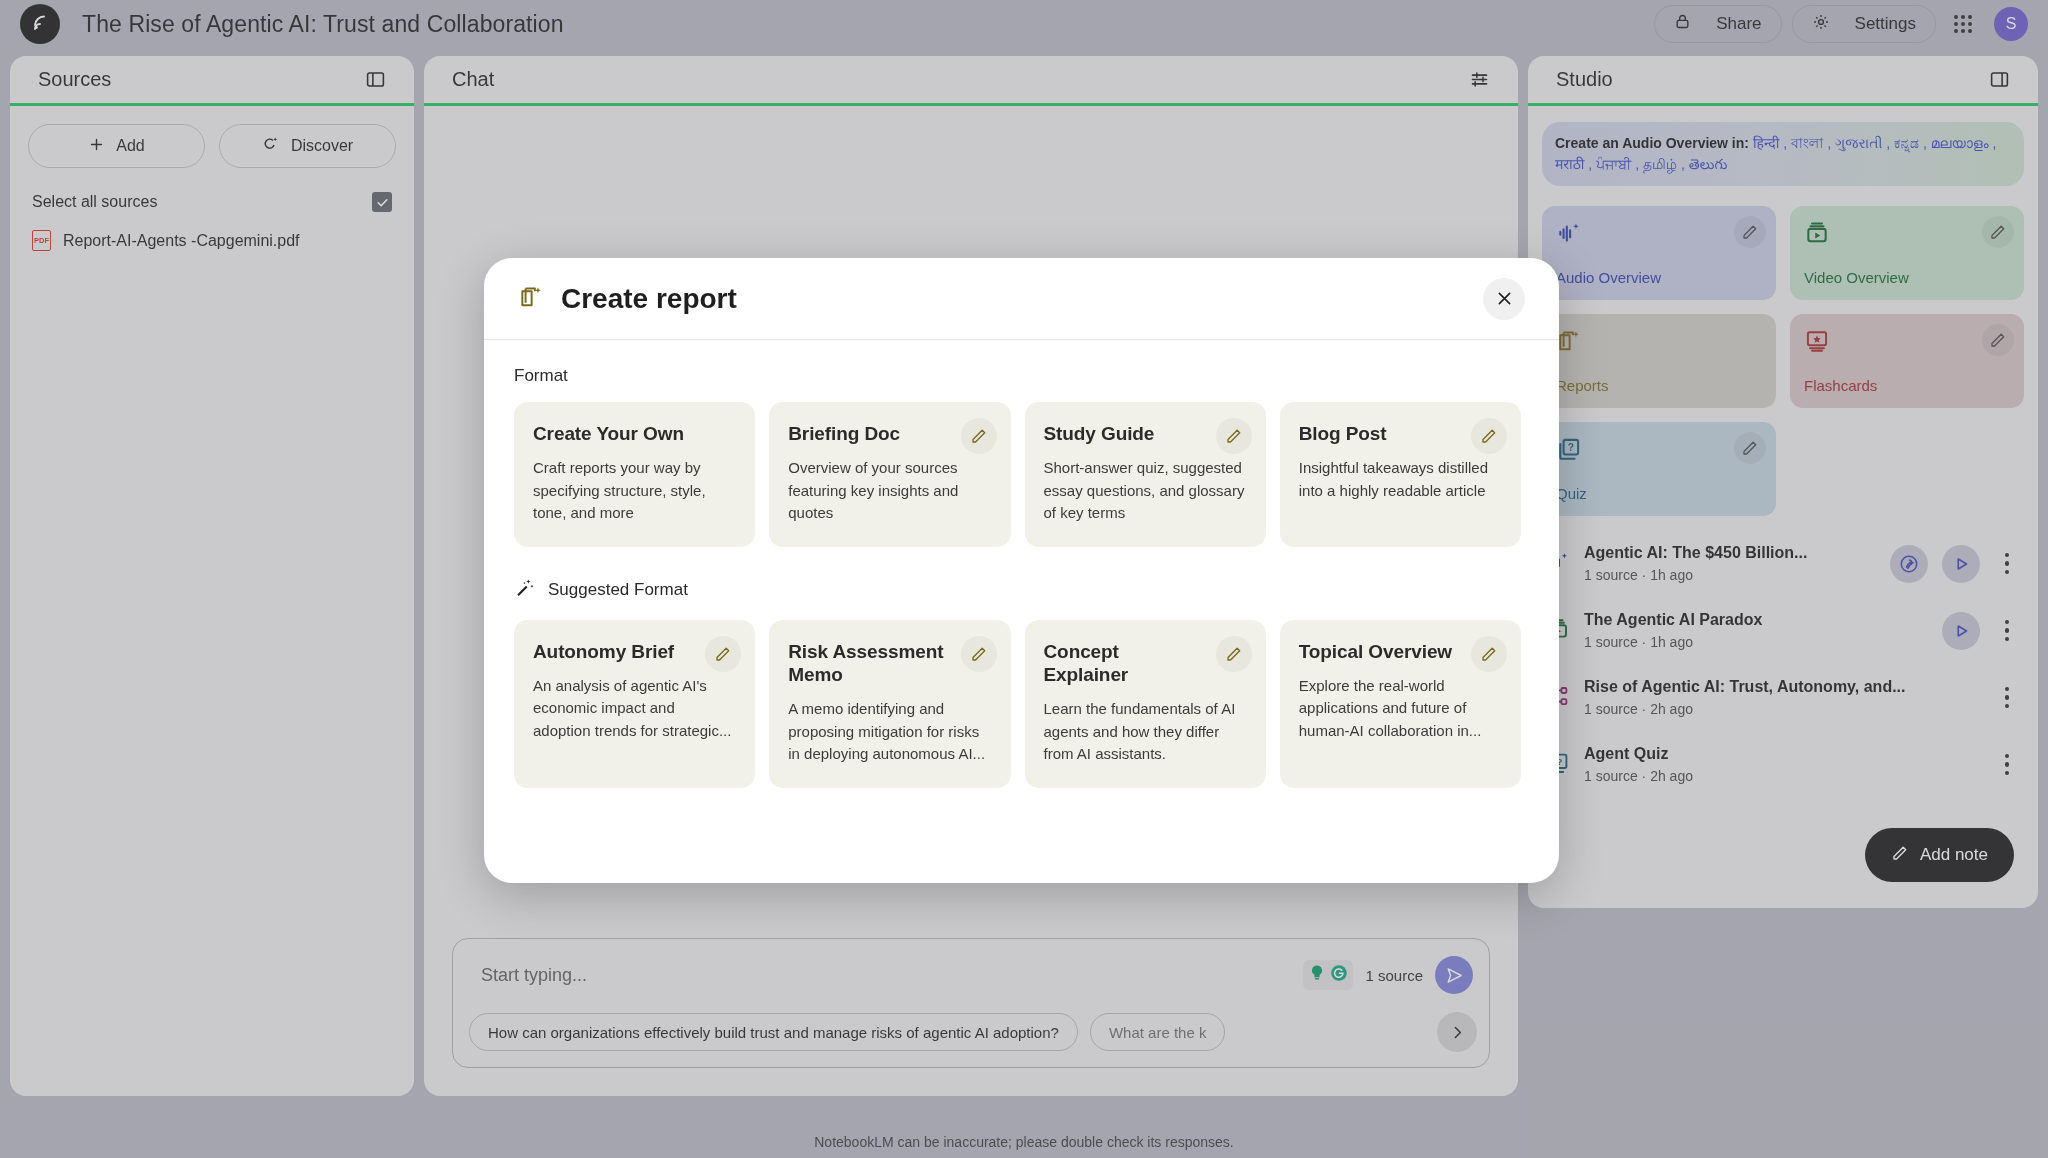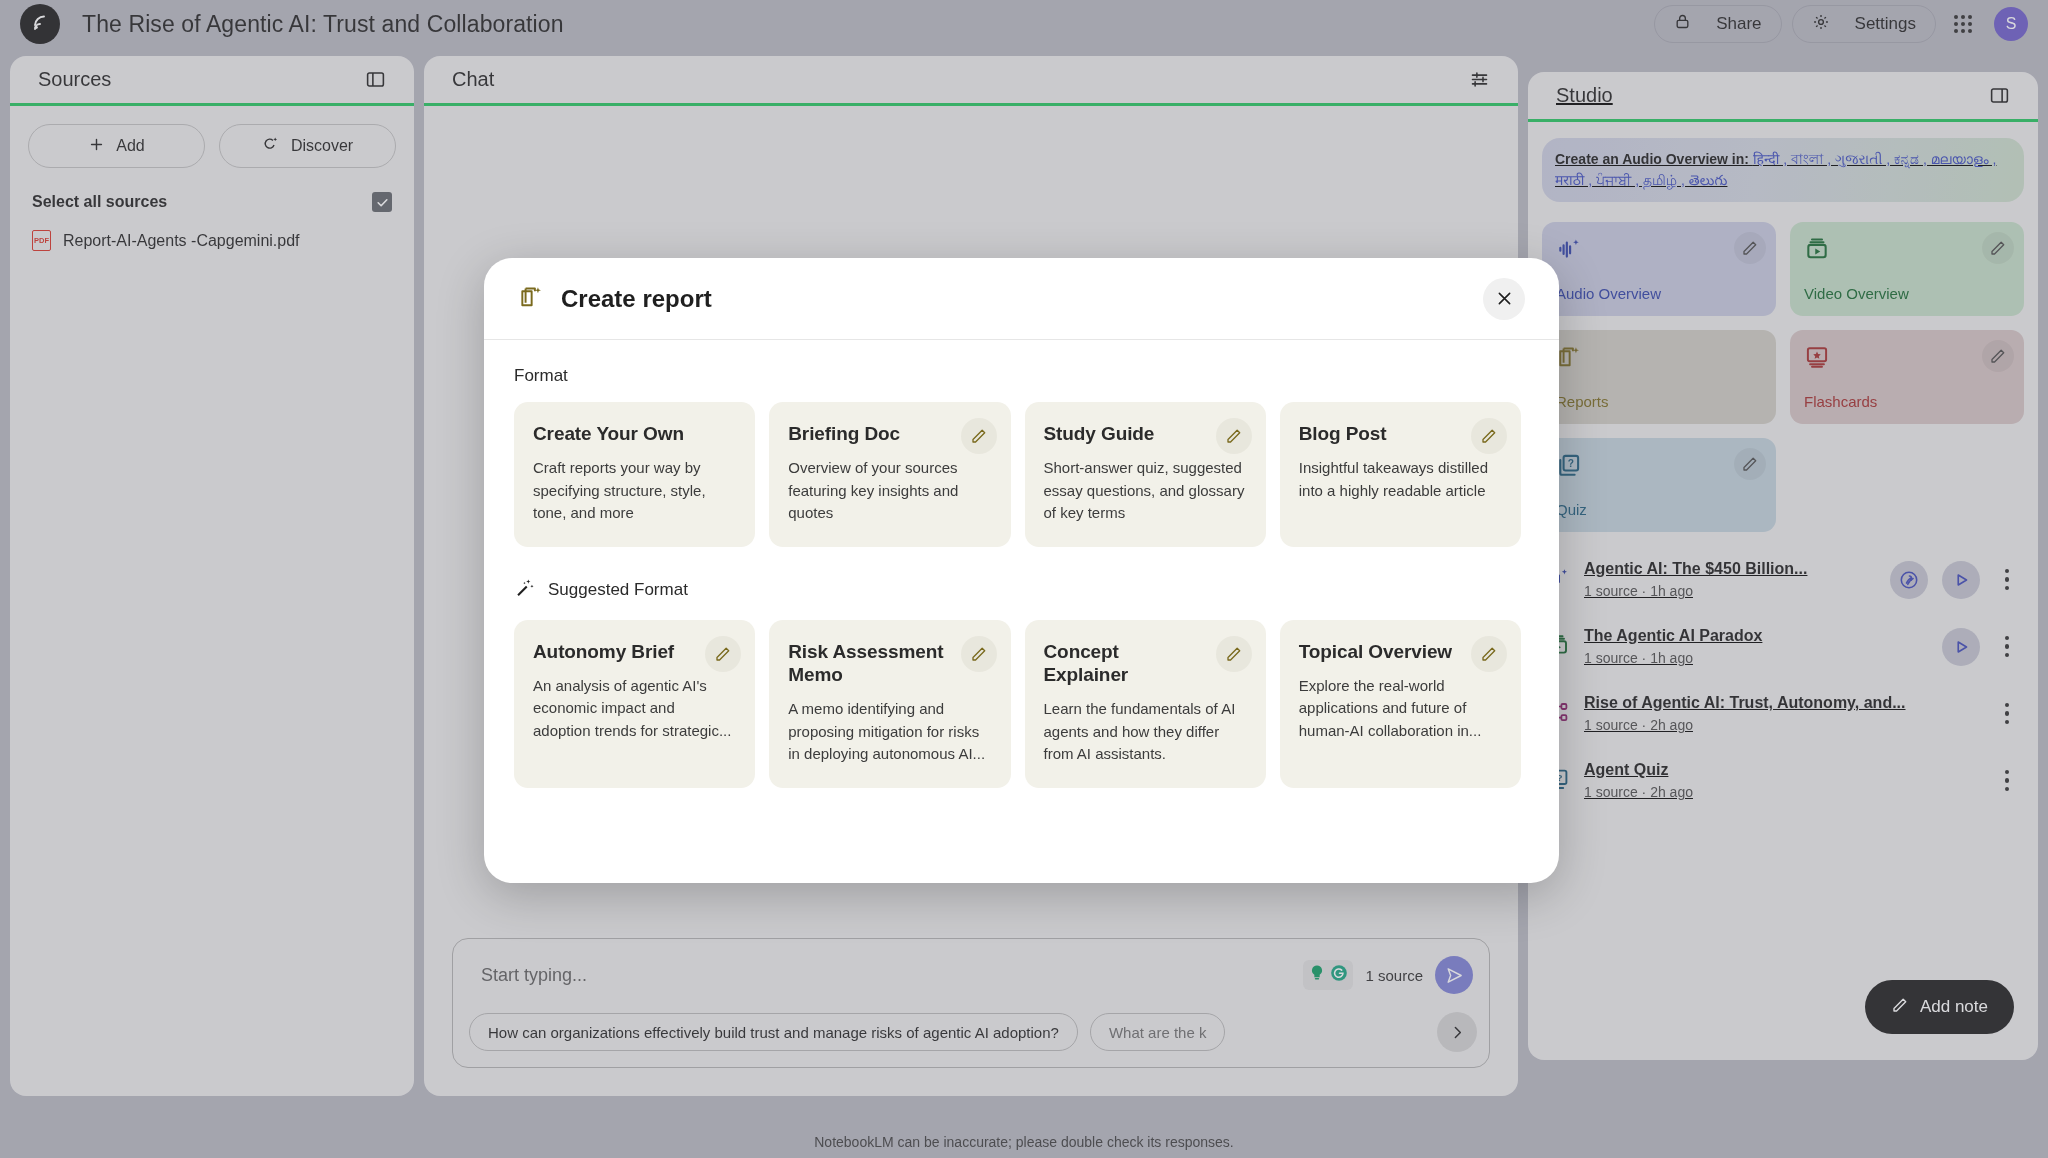--- a/index.html
+++ b/index.html
@@ -57,21 +57,21 @@
   
   #sources-panel { left: 10px; top: 56px; width: 404px; height: 1040px; }
   .src-actions { display: flex; gap: 14px; padding: 18px 18px 0 18px; }
   .src-btn {
     flex: 1; height: 44px; border-radius: 22px; border: 1px solid #bfbfbf;
     background: transparent; display: flex; align-items: center; justify-content: center;
     gap: 11px; font-size: 16px; color: #1f1f1f; cursor: pointer;
   }
   .select-all {
     display: flex; align-items: center; padding: 24px 22px 0 22px;
-    font-size: 16px; color: #1f1f1f; font-weight: bold;
+    font-size: 16px; color: #1f1f1f; font-weight: normal;
   }
   .chk {
     margin-left: auto; width: 20px; height: 20px; border-radius: 3px;
     background: #5f6368; display: flex; align-items: center; justify-content: center;
     cursor: pointer;
   }
   .src-row {
     display: flex; align-items: center; gap: 12px; padding: 18px 22px 0 22px;
     font-size: 16px; color: #1f1f1f;
   }
@@ -108,21 +108,21 @@
     color: #1f1f1f; white-space: nowrap; cursor: pointer; overflow: hidden;
   }
   .suggest-chip.clipped { max-width: 150px; color: #6d6d6d; }
   .suggest-next {
     position: absolute; right: -4px; width: 40px; height: 40px; border-radius: 50%;
     background: #d2d2d2; display: flex; align-items: center; justify-content: center;
     cursor: pointer;
   }
 
   
-  #studio-panel { left: 1528px; top: 72px; width: 510px; height: 988px; text-decoration: underline; }
+  #studio-panel { left: 1528px; top: 56px; width: 510px; height: 852px; }
   .lang-banner {
     margin: 16px 14px 4px 14px; border-radius: 18px; padding: 11px 13px;
     background: linear-gradient(100deg, #c9ccdf 0%, #cfd4de 45%, #c9dcc9 100%);
     font-size: 14px; line-height: 1.5; color: #1a1a1a;
   }
   .lang-banner b { font-weight: bold; }
   .lang-banner .lang { color: #3b4bbf; }
   .studio-grid {
     display: grid; grid-template-columns: 1fr 1fr; gap: 14px; padding: 16px 14px 0 14px;
   }
@@ -166,21 +166,21 @@
   .scrim { position: absolute; inset: 0; background: rgba(120,120,128,.28); }
   .dialog {
     position: absolute; left: 484px; top: 258px; width: 1075px; height: 625px;
     background: #fff; border-radius: 28px; overflow: hidden;
     box-shadow: 0 12px 48px rgba(0,0,0,.22);
   }
   .dlg-head {
     height: 82px; display: flex; align-items: center; padding: 0 34px;
     border-bottom: 1px solid #e6e6e6;
   }
-  .dlg-title { font-size: 24px; color: #1f1f1f; margin-left: 17px; font-weight: bold; }
+  .dlg-title { font-size: 28px; color: #1f1f1f; margin-left: 17px; font-weight: bold; }
   .dlg-close {
     margin-left: auto; width: 42px; height: 42px; border-radius: 50%;
     background: #f0f0f0; display: flex; align-items: center; justify-content: center; cursor: pointer;
   }
   .dlg-body { padding: 26px 38px 0 30px; }
   .section-label { font-size: 17px; color: #2b2b2b; }
   .section-label.with-icon { display: flex; align-items: center; gap: 12px; }
   .fmt-grid { display: grid; grid-template-columns: repeat(4, 1fr); gap: 14px; margin-top: 16px; }
   .fmt-card {
     background: #f2f1e9; border-radius: 14px; padding: 20px 19px 22px 19px;

